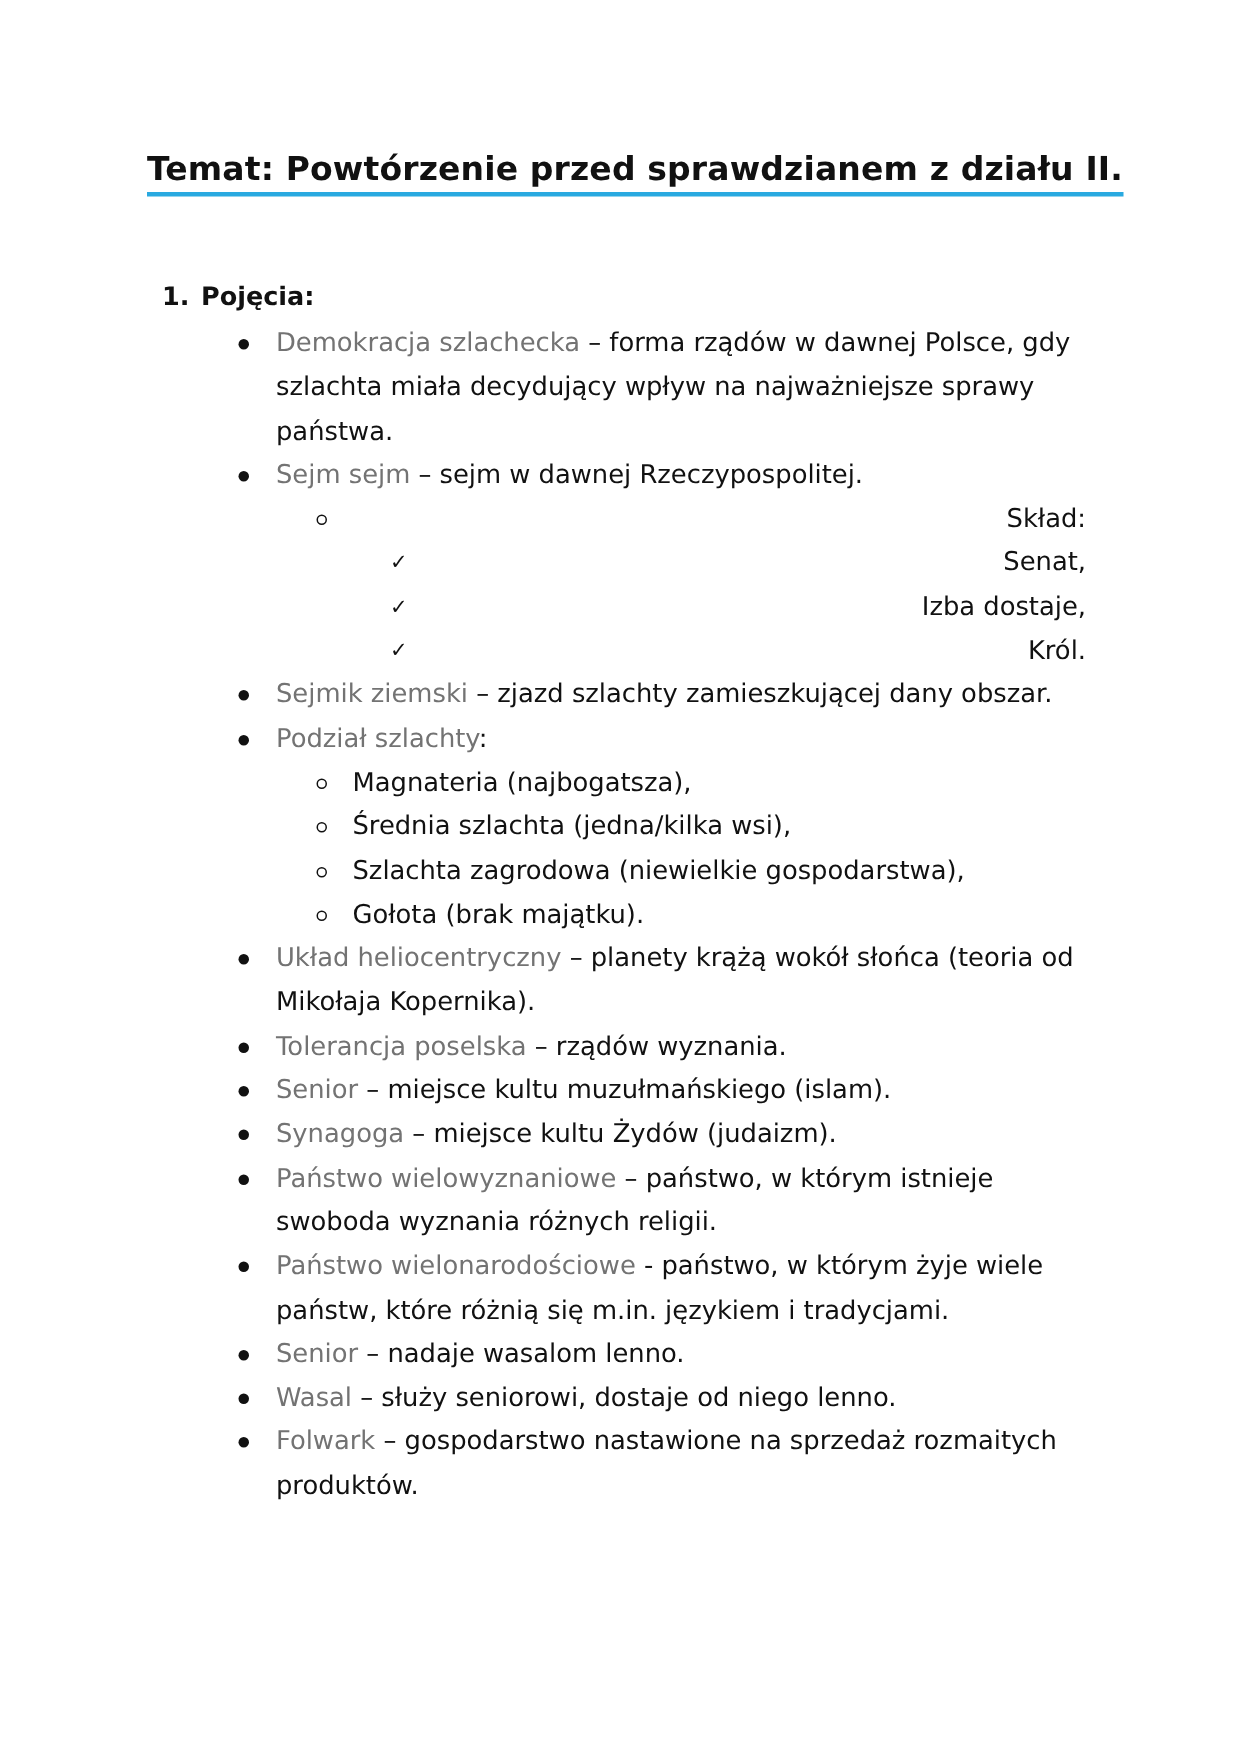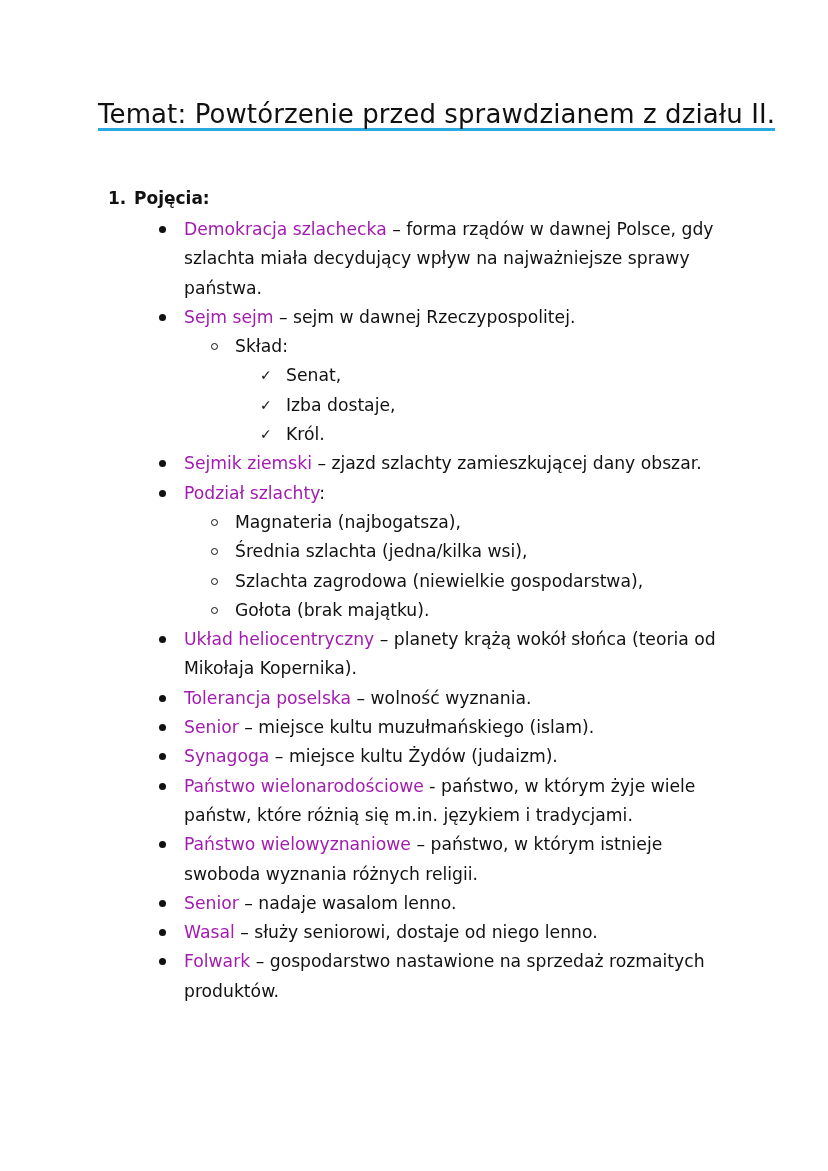--- a/index.html
+++ b/index.html
@@ -12,22 +12,22 @@
       height: 1171px;
       position: relative;
       overflow: hidden;
       font-family: "DejaVu Sans", sans-serif;
       color: #111111;
     }
     .page-title {
       position: absolute;
       left: 98px;
       top: 101px;
-      font-size: 26px;
-      font-weight: normal;
+      font-size: 22px;
+      font-weight: bold;
       letter-spacing: 0.1px;
       color: #111;
       white-space: nowrap;
       line-height: 26px;
       padding-bottom: 1px;
       border-bottom: 3px solid #29a9e0;
     }
     .section {
       position: absolute;
       left: 108px;
@@ -60,21 +60,21 @@
     ul.lvl1 > li > .bullet {
       position: absolute;
       left: 51px;
       top: 11px;
       width: 7px;
       height: 7px;
       border-radius: 50%;
       background: #111;
     }
     .term {
-      color: #a21caf;
+      color: #737373;
     }
     ul.lvl2 {
       list-style: none;
       margin: 0;
       padding: 0;
     }
     ul.lvl2 > li {
       position: relative;
       padding-left: 51px;
       font-size: 17.2px;
@@ -124,21 +124,21 @@
   <ul class="lvl1">
 
     <li>
       <span class="bullet"></span>
       <span class="term">Demokracja szlachecka</span><span> – </span><span>forma rządów w dawnej Polsce, gdy szlachta miała decydujący wpływ na najważniejsze sprawy państwa.</span>
     </li>
 
     <li>
       <span class="bullet"></span>
       <span class="term">Sejm sejm</span><span> – </span><span>sejm w dawnej Rzeczypospolitej.</span>
-      <ul class="lvl2" style="margin-left:-76px; padding-left:76px;">
+      <ul class="lvl2" style="margin-left:-76px; padding-left:76px;text-align:right;">
         <li>
           <span class="circle"></span>
           <span>Skład:</span>
           <ul class="lvl3">
             <li><span class="check">✓</span><span>Senat,</span></li>
             <li><span class="check">✓</span><span>Izba dostaje,</span></li>
             <li><span class="check">✓</span><span>Król.</span></li>
           </ul>
         </li>
       </ul>
@@ -160,42 +160,42 @@
       </ul>
     </li>
 
     <li>
       <span class="bullet"></span>
       <span class="term">Układ heliocentryczny</span><span> – </span><span>planety krążą wokół słońca (teoria od Mikołaja Kopernika).</span>
     </li>
 
     <li>
       <span class="bullet"></span>
-      <span class="term">Tolerancja poselska</span><span> – </span><span>wolność wyznania.</span>
+      <span class="term">Tolerancja poselska</span><span> – </span><span>rządów wyznania.</span>
     </li>
 
     <li>
       <span class="bullet"></span>
       <span class="term">Senior</span><span> – </span><span>miejsce kultu muzułmańskiego (islam).</span>
     </li>
 
 
     <li>
       <span class="bullet"></span>
       <span class="term">Synagoga</span><span> – </span><span>miejsce kultu Żydów (judaizm).</span>
     </li>
 
     <li>
       <span class="bullet"></span>
+      <span class="term">Państwo wielowyznaniowe</span><span> – </span><span>państwo, w którym istnieje swoboda wyznania różnych religii.</span>
+    </li>
+
+    <li>
+      <span class="bullet"></span>
       <span class="term">Państwo wielonarodościowe</span><span> - </span><span>państwo, w którym żyje wiele państw, które różnią się m.in. językiem i tradycjami.</span>
-    </li>
-
-    <li>
-      <span class="bullet"></span>
-      <span class="term">Państwo wielowyznaniowe</span><span> – </span><span>państwo, w którym istnieje swoboda wyznania różnych religii.</span>
     </li>
 
     <li>
       <span class="bullet"></span>
       <span class="term">Senior</span><span> – </span><span>nadaje wasalom lenno.</span>
     </li>
 
     <li>
       <span class="bullet"></span>
       <span class="term">Wasal</span><span> – </span><span>służy seniorowi, dostaje od niego lenno.</span>

